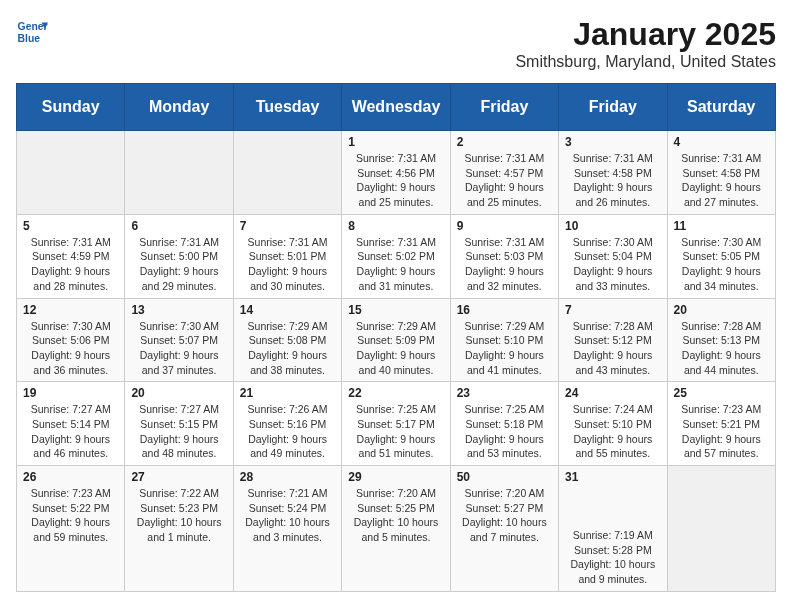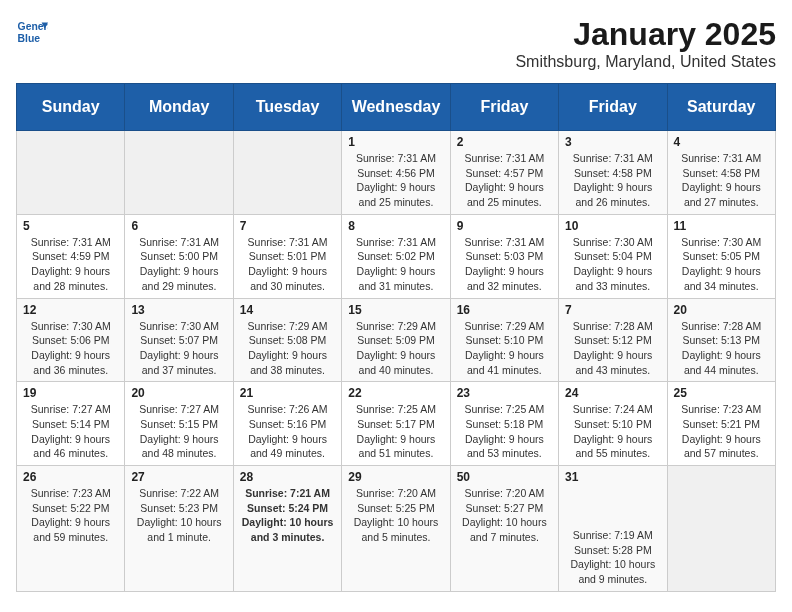--- a/index.html
+++ b/index.html
@@ -311,21 +311,21 @@
         </td>
         <td>
           <span class="day-number">27</span>
           <div class="day-info" style="white-space: pre-line;">Sunrise: 7:22 AM
 Sunset: 5:23 PM
 Daylight: 10 hours
 and 1 minute.</div>
         </td>
         <td>
           <span class="day-number">28</span>
-          <div class="day-info" style="white-space: pre-line; font-weight: bold;">Sunrise: 7:21 AM
+          <div class="day-info" style="white-space: pre-line;">Sunrise: 7:21 AM
 Sunset: 5:24 PM
 Daylight: 10 hours
 and 3 minutes.</div>
         </td>
         <td>
           <span class="day-number">29</span>
           <div class="day-info" style="white-space: pre-line;">Sunrise: 7:20 AM
 Sunset: 5:25 PM
 Daylight: 10 hours
 and 5 minutes.</div>

